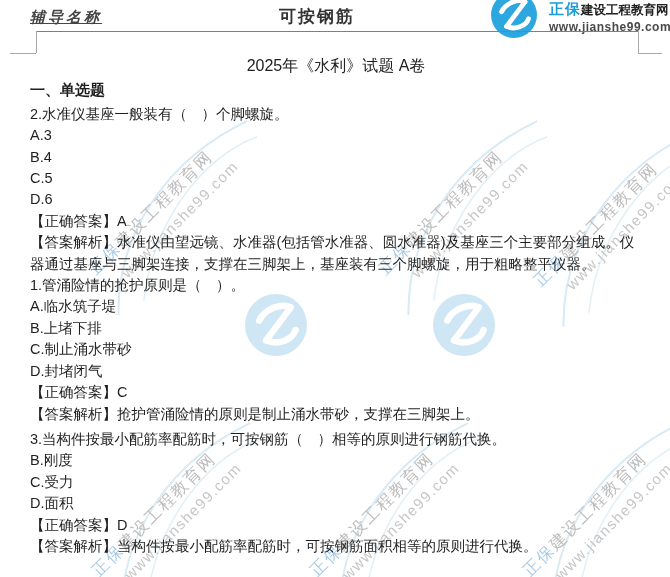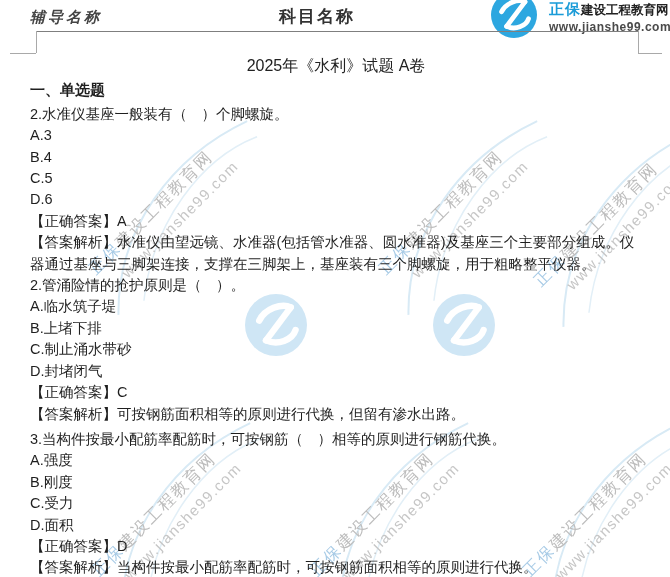--- a/index.html
+++ b/index.html
@@ -3,21 +3,21 @@
 <meta charset="utf-8">
 <style>
   html,body{margin:0;padding:0;background:#ffffff;}
   .page{
     position:relative;width:670px;height:577px;background:#ffffff;overflow:hidden;
     font-family:"Liberation Sans","DejaVu Sans",sans-serif;color:#1f1f1f;
   }
   
   .hdr-tutor{
     position:absolute;left:30px;top:8px;font-size:15px;letter-spacing:3px;
-    color:#454545;font-family:"Liberation Serif","DejaVu Serif",serif;font-style:italic;font-weight:bold;
+    color:#454545;font-family:"Liberation Serif","DejaVu Serif",serif;font-style:italic;font-weight:bold;text-decoration:underline;
   }
   .hdr-subject{
     position:absolute;left:279px;top:5px;font-size:17px;letter-spacing:2px;
     color:#333333;font-family:"Liberation Serif","DejaVu Serif",serif;font-weight:bold;
   }
   .hdr-rule{position:absolute;left:36px;top:31px;width:602px;height:1px;background:#7f7f7f;}
   .crop{position:absolute;background:#a9a9a9;}
   .crop-lv{left:36px;top:31px;width:1px;height:22px;}
   .crop-lh{left:10px;top:53px;width:26px;height:1px;}
   .crop-rv{left:638px;top:31px;width:1px;height:22px;}
@@ -146,21 +146,21 @@
         <g transform="rotate(-12 24 24)" stroke="#ffffff" stroke-width="5" stroke-linecap="round" fill="none">
           <path d="M12,18 C18,10 32,8 38,13"></path>
           <path d="M38,13 L14,34"></path>
           <path d="M14,34 C22,40 34,38 38,31"></path>
         </g>
       </svg>
     </div>
   </div>
 
   <div class="hdr-tutor">辅导名称</div>
-  <div class="hdr-subject">科目名称</div>
+  <div class="hdr-subject">可按钢筋</div>
 
   <div class="logo">
     <svg width="46" height="46" viewBox="0 0 48 48">
       <circle cx="24" cy="24" r="24" fill="#2da7e0"></circle>
       <g transform="rotate(-12 24 24)" stroke="#ffffff" stroke-width="5" stroke-linecap="round" fill="none">
         <path d="M12,18 C18,10 32,8 38,13"></path>
         <path d="M38,13 L14,34"></path>
         <path d="M14,34 C22,40 34,38 38,31"></path>
       </g>
     </svg>
@@ -181,30 +181,29 @@
     <p class="section-title">一、单选题</p>
 
     <p class="stem1">2.水准仪基座一般装有（　）个脚螺旋。</p>
     <p>A.3</p>
     <p>B.4</p>
     <p>C.5</p>
     <p>D.6</p>
     <p><span class="b">【正确答案】</span><span>A</span></p>
     <p><span class="b">【答案解析】</span><span>水准仪由望远镜、水准器(包括管水准器、圆水准器)及基座三个主要部分组成。仪器通过基座与三脚架连接，支撑在三脚架上，基座装有三个脚螺旋，用于粗略整平仪器。</span></p>
 
-    <p>2.管涌险情的抢护原则是（　）。</p>
+    <p>1.管涌险情的抢护原则是（　）。</p>
     <p>A.临水筑子堤</p>
     <p>B.上堵下排</p>
     <p>C.制止涌水带砂</p>
     <p>D.封堵闭气</p>
     <p><span class="b">【正确答案】</span><span>C</span></p>
-    <p><span class="b">【答案解析】</span><span>可按钢筋面积相等的原则进行代换，但留有渗水出路。</span></p>
+    <p><span class="b">【答案解析】</span><span>抢护管涌险情的原则是制止涌水带砂，支撑在三脚架上。</span></p>
 
     <p class="stem3">3.当构件按最小配筋率配筋时，可按钢筋（　）相等的原则进行钢筋代换。</p>
-    <p>A.强度</p>
     <p>B.刚度</p>
     <p>C.受力</p>
     <p>D.面积</p>
     <p><span class="b">【正确答案】</span><span>D</span></p>
     <p><span class="b">【答案解析】</span><span>当构件按最小配筋率配筋时，可按钢筋面积相等的原则进行代换。</span></p>
   </div>
 
 </div>
 
 </body></html>

